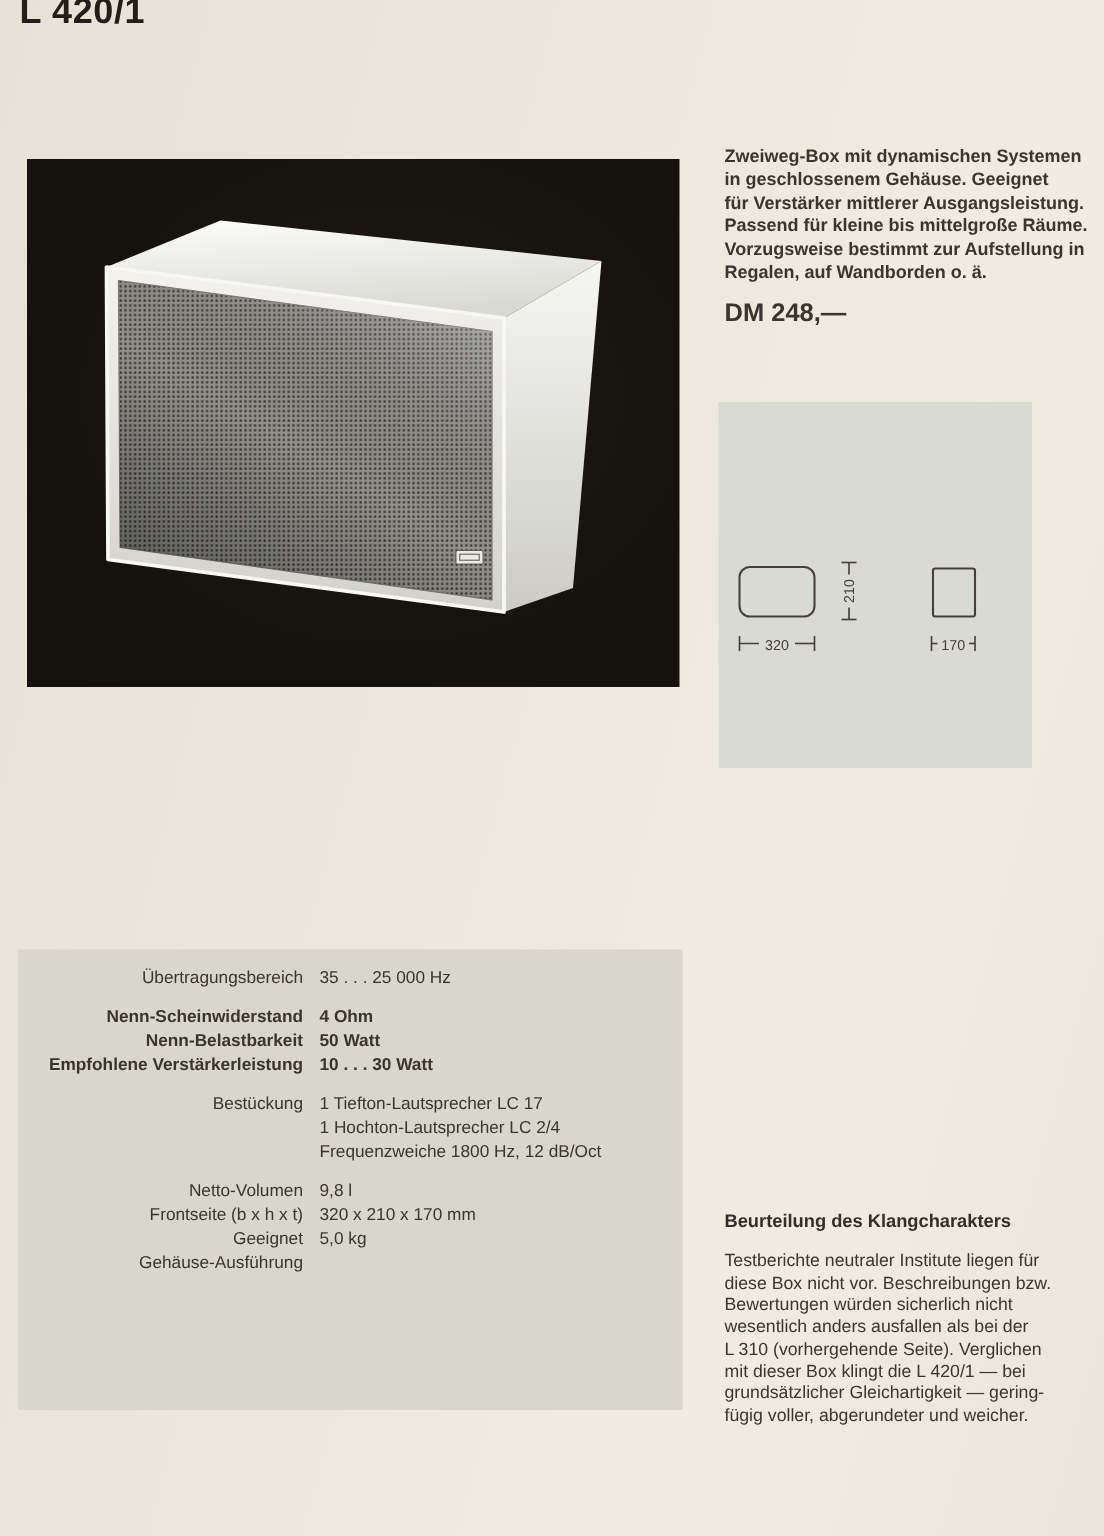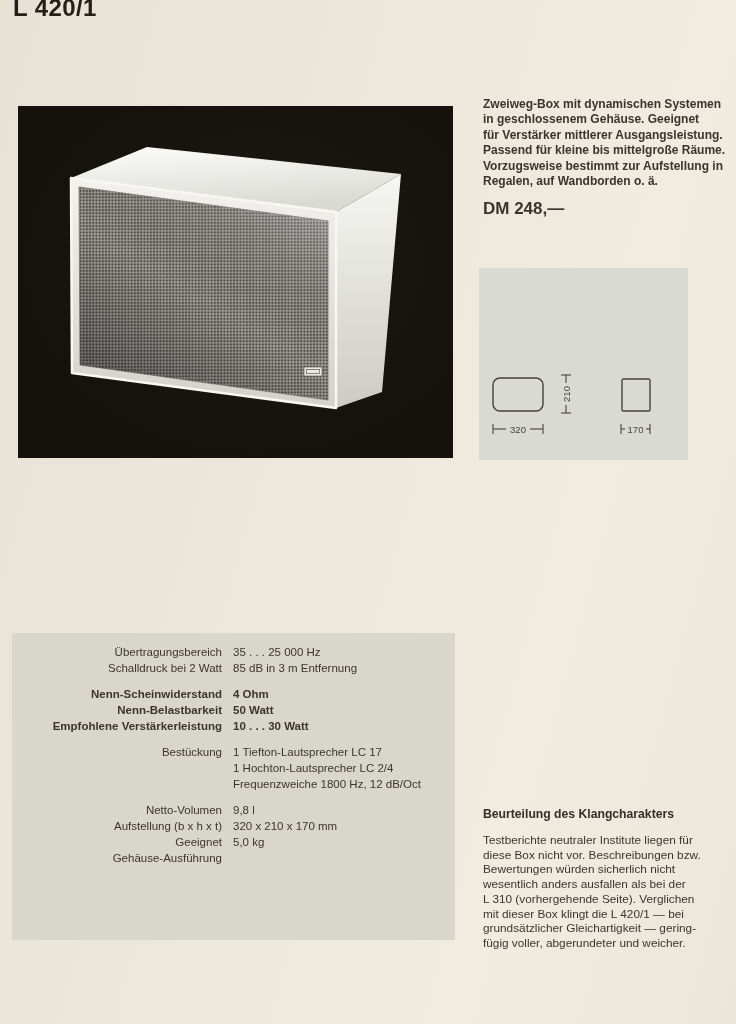--- a/index.html
+++ b/index.html
@@ -23,30 +23,30 @@
   .desc{
     position:absolute;left:483px;top:97px;width:252px;
     font-size:12px;font-weight:bold;line-height:15.4px;
     white-space:pre-line;color:#3a352e;
   }
   .price{
     position:absolute;left:483px;top:199px;
     font-size:17px;font-weight:bold;color:#3a352e;
   }
   .diagram{
-    position:absolute;left:479px;top:268px;width:209px;height:192px;
+    position:absolute;left:479px;top:268px;width:209px;height:244px;
     background:var(--diagram-panel,#d9dbd3);
   }
   .specbox{
     position:absolute;left:12px;top:633px;width:443px;height:307px;
     background:var(--spec-panel,#d9d7cc);
     box-sizing:border-box;padding-top:11px;
     font-size:11.5px;line-height:16px;color:#3a352e;
   }
-  .spec-group{margin-bottom:10px;padding-left:20px;}
+  .spec-group{margin-bottom:10px;}
   .spec-group.bold .spec-label,.spec-group.bold .spec-value{font-weight:bold;}
   .spec-row{display:flex;align-items:flex-start;}
   .spec-label{width:190px;text-align:right;flex:0 0 190px;}
   .spec-value{margin-left:11px;white-space:pre-line;}
   .review{
     position:absolute;left:483px;top:807px;width:252px;color:#3a352e;
   }
   .review-heading{
     margin:0;font-size:12.2px;font-weight:bold;color:#332f28;
   }
@@ -141,24 +141,20 @@
       <text class="dim-text" x="156.5" y="165" text-anchor="middle">170</text>
     </svg>
   </div>
 
   <div class="specbox">
     <div class="spec-group">
       <div class="spec-row">
         <div class="spec-label">Übertragungsbereich</div>
         <div class="spec-value">35 . . . 25 000 Hz</div>
       </div>
-      <div class="spec-row">
-        <div class="spec-label">Schalldruck bei 2 Watt</div>
-        <div class="spec-value">85 dB in 3 m Entfernung</div>
-      </div>
     </div>
     <div class="spec-group bold">
       <div class="spec-row">
         <div class="spec-label">Nenn-Scheinwiderstand</div>
         <div class="spec-value">4 Ohm</div>
       </div>
       <div class="spec-row">
         <div class="spec-label">Nenn-Belastbarkeit</div>
         <div class="spec-value">50 Watt</div>
       </div>
@@ -174,21 +170,21 @@
 1 Hochton-Lautsprecher LC 2/4
 Frequenzweiche 1800 Hz, 12 dB/Oct</div>
       </div>
     </div>
     <div class="spec-group">
       <div class="spec-row">
         <div class="spec-label">Netto-Volumen</div>
         <div class="spec-value">9,8 l</div>
       </div>
       <div class="spec-row">
-        <div class="spec-label">Aufstellung (b x h x t)</div>
+        <div class="spec-label">Frontseite (b x h x t)</div>
         <div class="spec-value">320 x 210 x 170 mm</div>
       </div>
       <div class="spec-row">
         <div class="spec-label">Geeignet</div>
         <div class="spec-value">5,0 kg</div>
       </div>
       <div class="spec-row">
         <div class="spec-label">Gehäuse-Ausführung</div>
       </div>
     </div>

